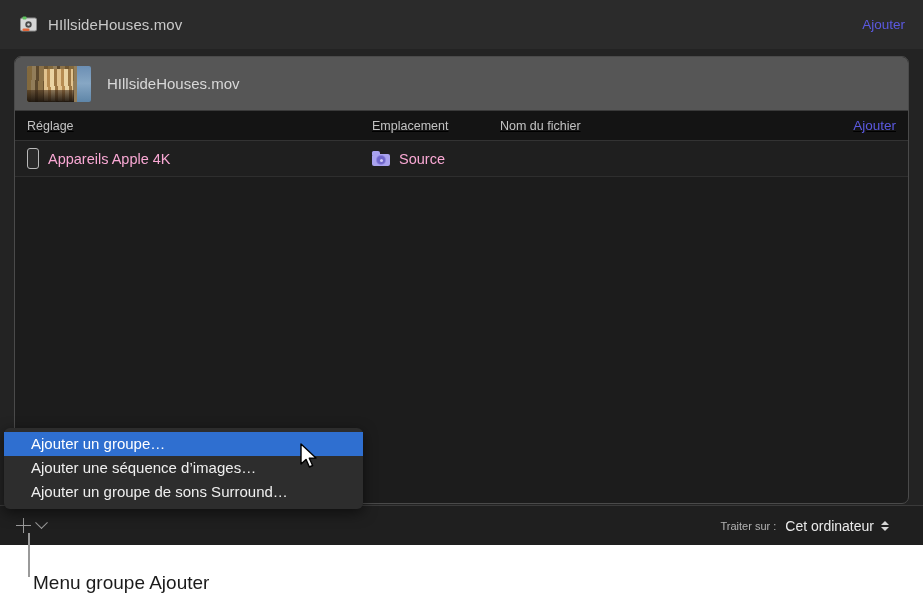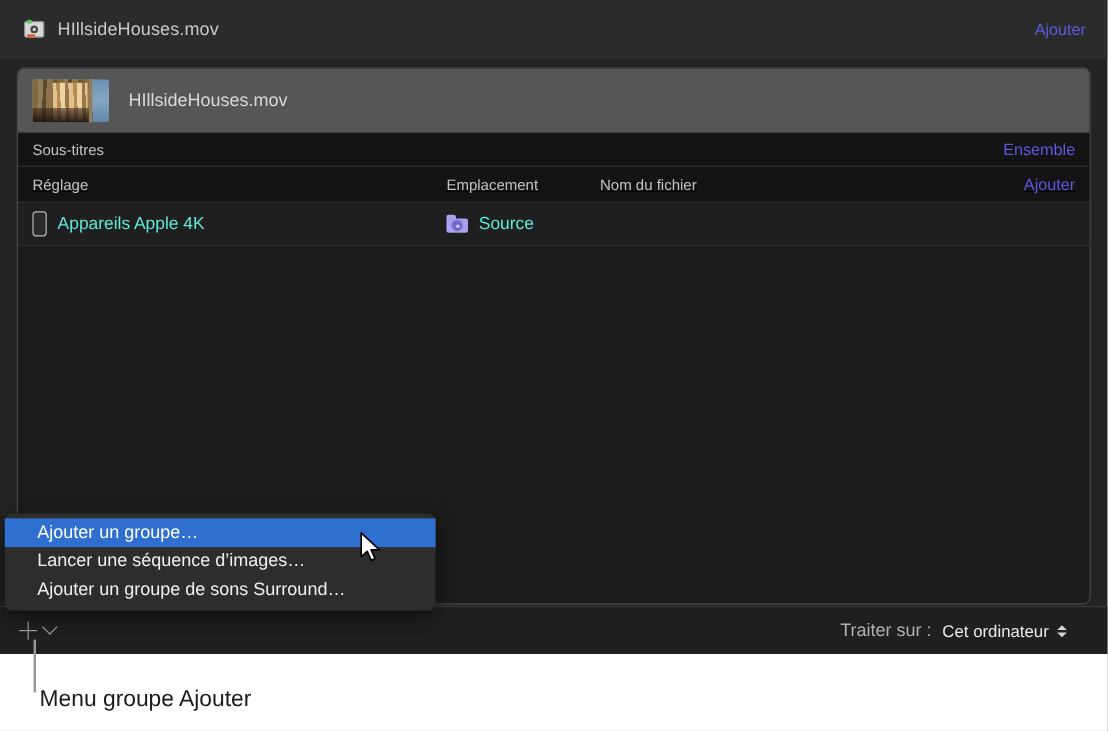--- a/index.html
+++ b/index.html
@@ -128,21 +128,21 @@
   .col-location  { width: 128px; flex: 0 0 auto; display:flex; align-items:center; }
   .col-filename  { flex: 1 1 auto; display:flex; align-items:center; }
 
   
   #setting-row {
     height: 36px;
     background: #1f1f1f;
     border-bottom: 1px solid #2e2e2e;
   }
   #setting-row .cell-text {
-    color: #5eead4;
+    color: #f9a8d4;
     font-size: 14.5px;
   }
   .icon-box {
     flex: 0 0 auto;
     display: inline-flex;
     align-items: center;
     justify-content: center;
     margin-right: 9px;
   }
 
@@ -279,21 +279,21 @@
   .plus-glyph:before { left: 0; top: 7px; width: 15px; height: 1.4px; }
   .plus-glyph:after  { top: 0; left: 7px; height: 15px; width: 1.4px; }
   .chev-down {
     width: 8px; height: 8px;
     border-right: 1.4px solid #9b9b9b;
     border-bottom: 1.4px solid #9b9b9b;
     transform: rotate(45deg) translate(-2px,-2px);
   }
   #toolbar .process-label {
     color: #b2b2b2;
-    font-size: 15px;
+    font-size: 11px;
     margin-right: 9px;
   }
   #process-popup {
     display: flex;
     align-items: center;
     gap: 7px;
     color: #eaeaea;
     font-size: 14px;
     margin-right: 20px;
     cursor: default;
@@ -395,25 +395,20 @@
     <div id="job-header">
       <div id="job-thumb">
         <span class="thumb-sky"></span>
         <span class="thumb-hill"></span>
         <span class="thumb-hill2"></span>
         <span class="thumb-dark"></span>
       </div>
       <span class="job-name">HIllsideHouses.mov</span>
     </div>
 
-    <div class="row row-subtitles">
-      <span class="label">Sous-titres</span>
-      <span class="spacer"></span>
-      <span class="link-blue">Ensemble</span>
-    </div>
 
     <div class="row row-columns">
       <span class="col-setting col-head">Réglage</span>
       <span class="col-location col-head">Emplacement</span>
       <span class="col-filename col-head">Nom du fichier</span>
       <span class="link-blue">Ajouter</span>
     </div>
 
     <div class="row" id="setting-row">
       <span class="col-setting">
@@ -431,21 +426,21 @@
             </span>
         </span>
         <span class="cell-text">Source</span>
       </span>
     </div>
 
   </div>
 
   <div id="popup-menu">
     <div class="menu-item selected">Ajouter un groupe…</div>
-    <div class="menu-item">Lancer une séquence d’images…</div>
+    <div class="menu-item">Ajouter une séquence d’images…</div>
     <div class="menu-item">Ajouter un groupe de sons Surround…</div>
   </div>
 
   <span id="cursor">
     <svg width="20" height="28" viewBox="0 0 20 28">
       <path d="M2,1 L2,21 L7,16.4 L10.4,24 L13.6,22.5 L10.3,15.2 L17,15 Z" fill="#ffffff" stroke="#000000" stroke-width="1.4" stroke-linejoin="round"></path>
     </svg>
   </span>
 
   <div id="toolbar">

